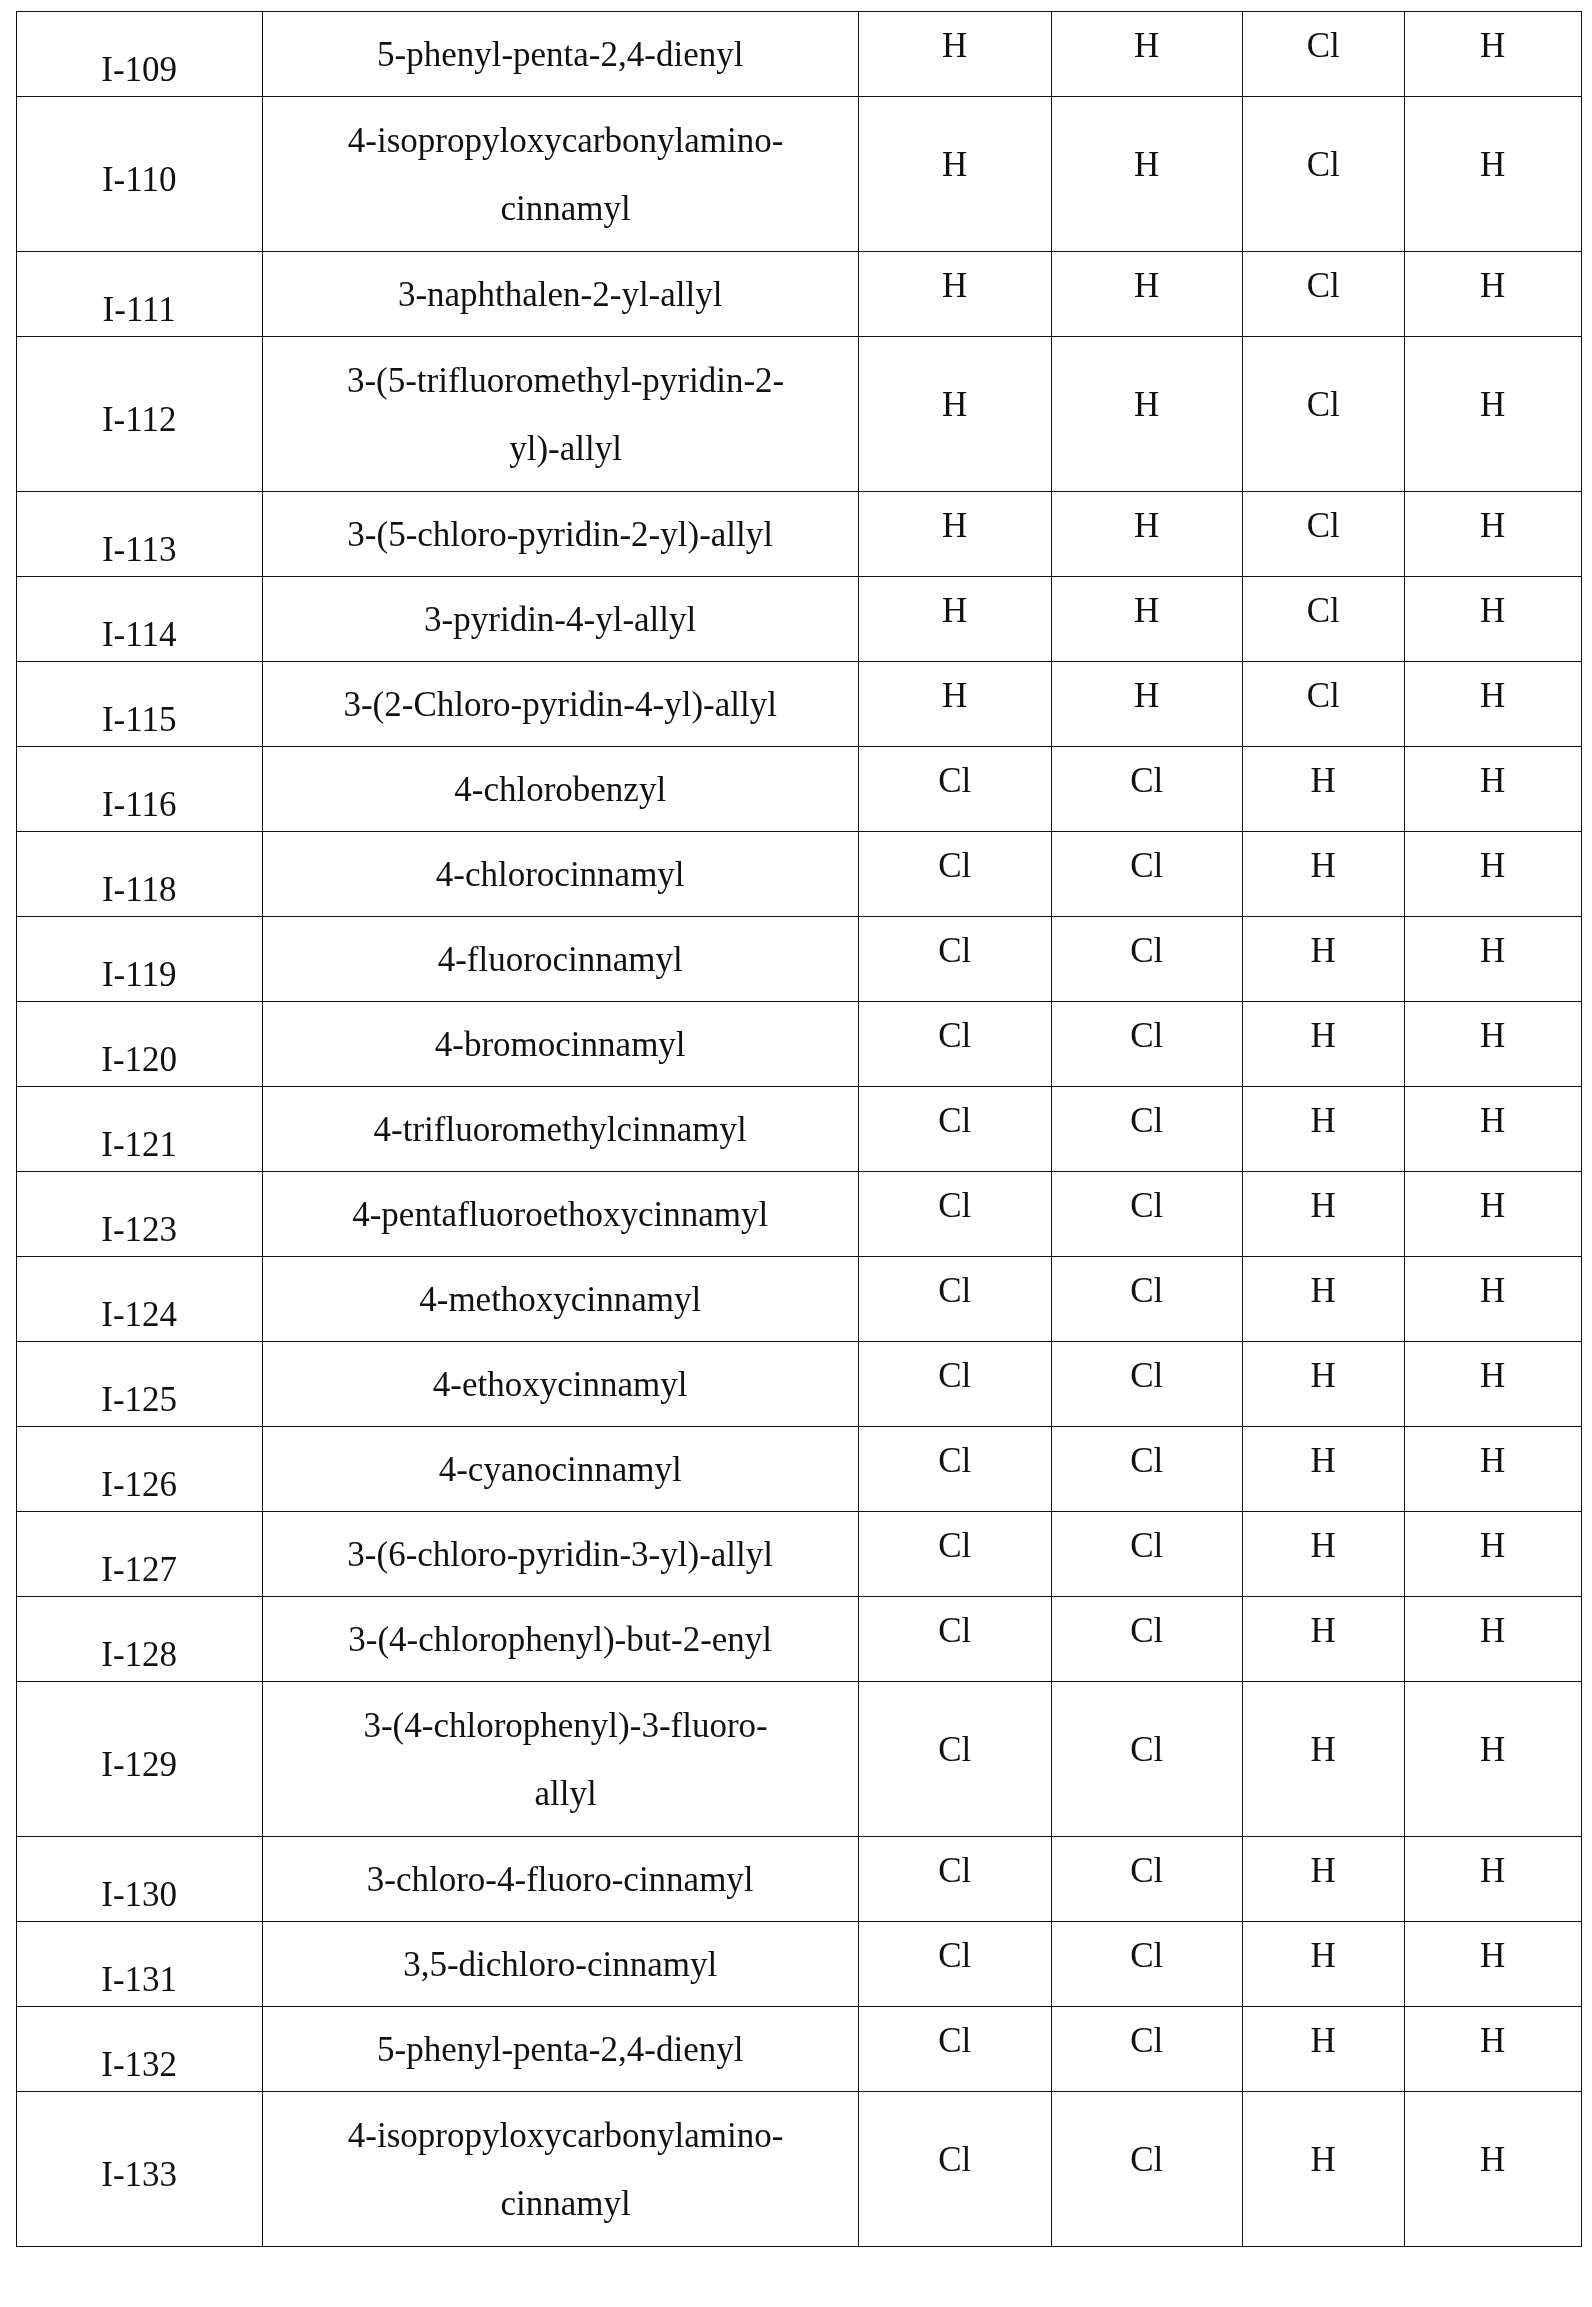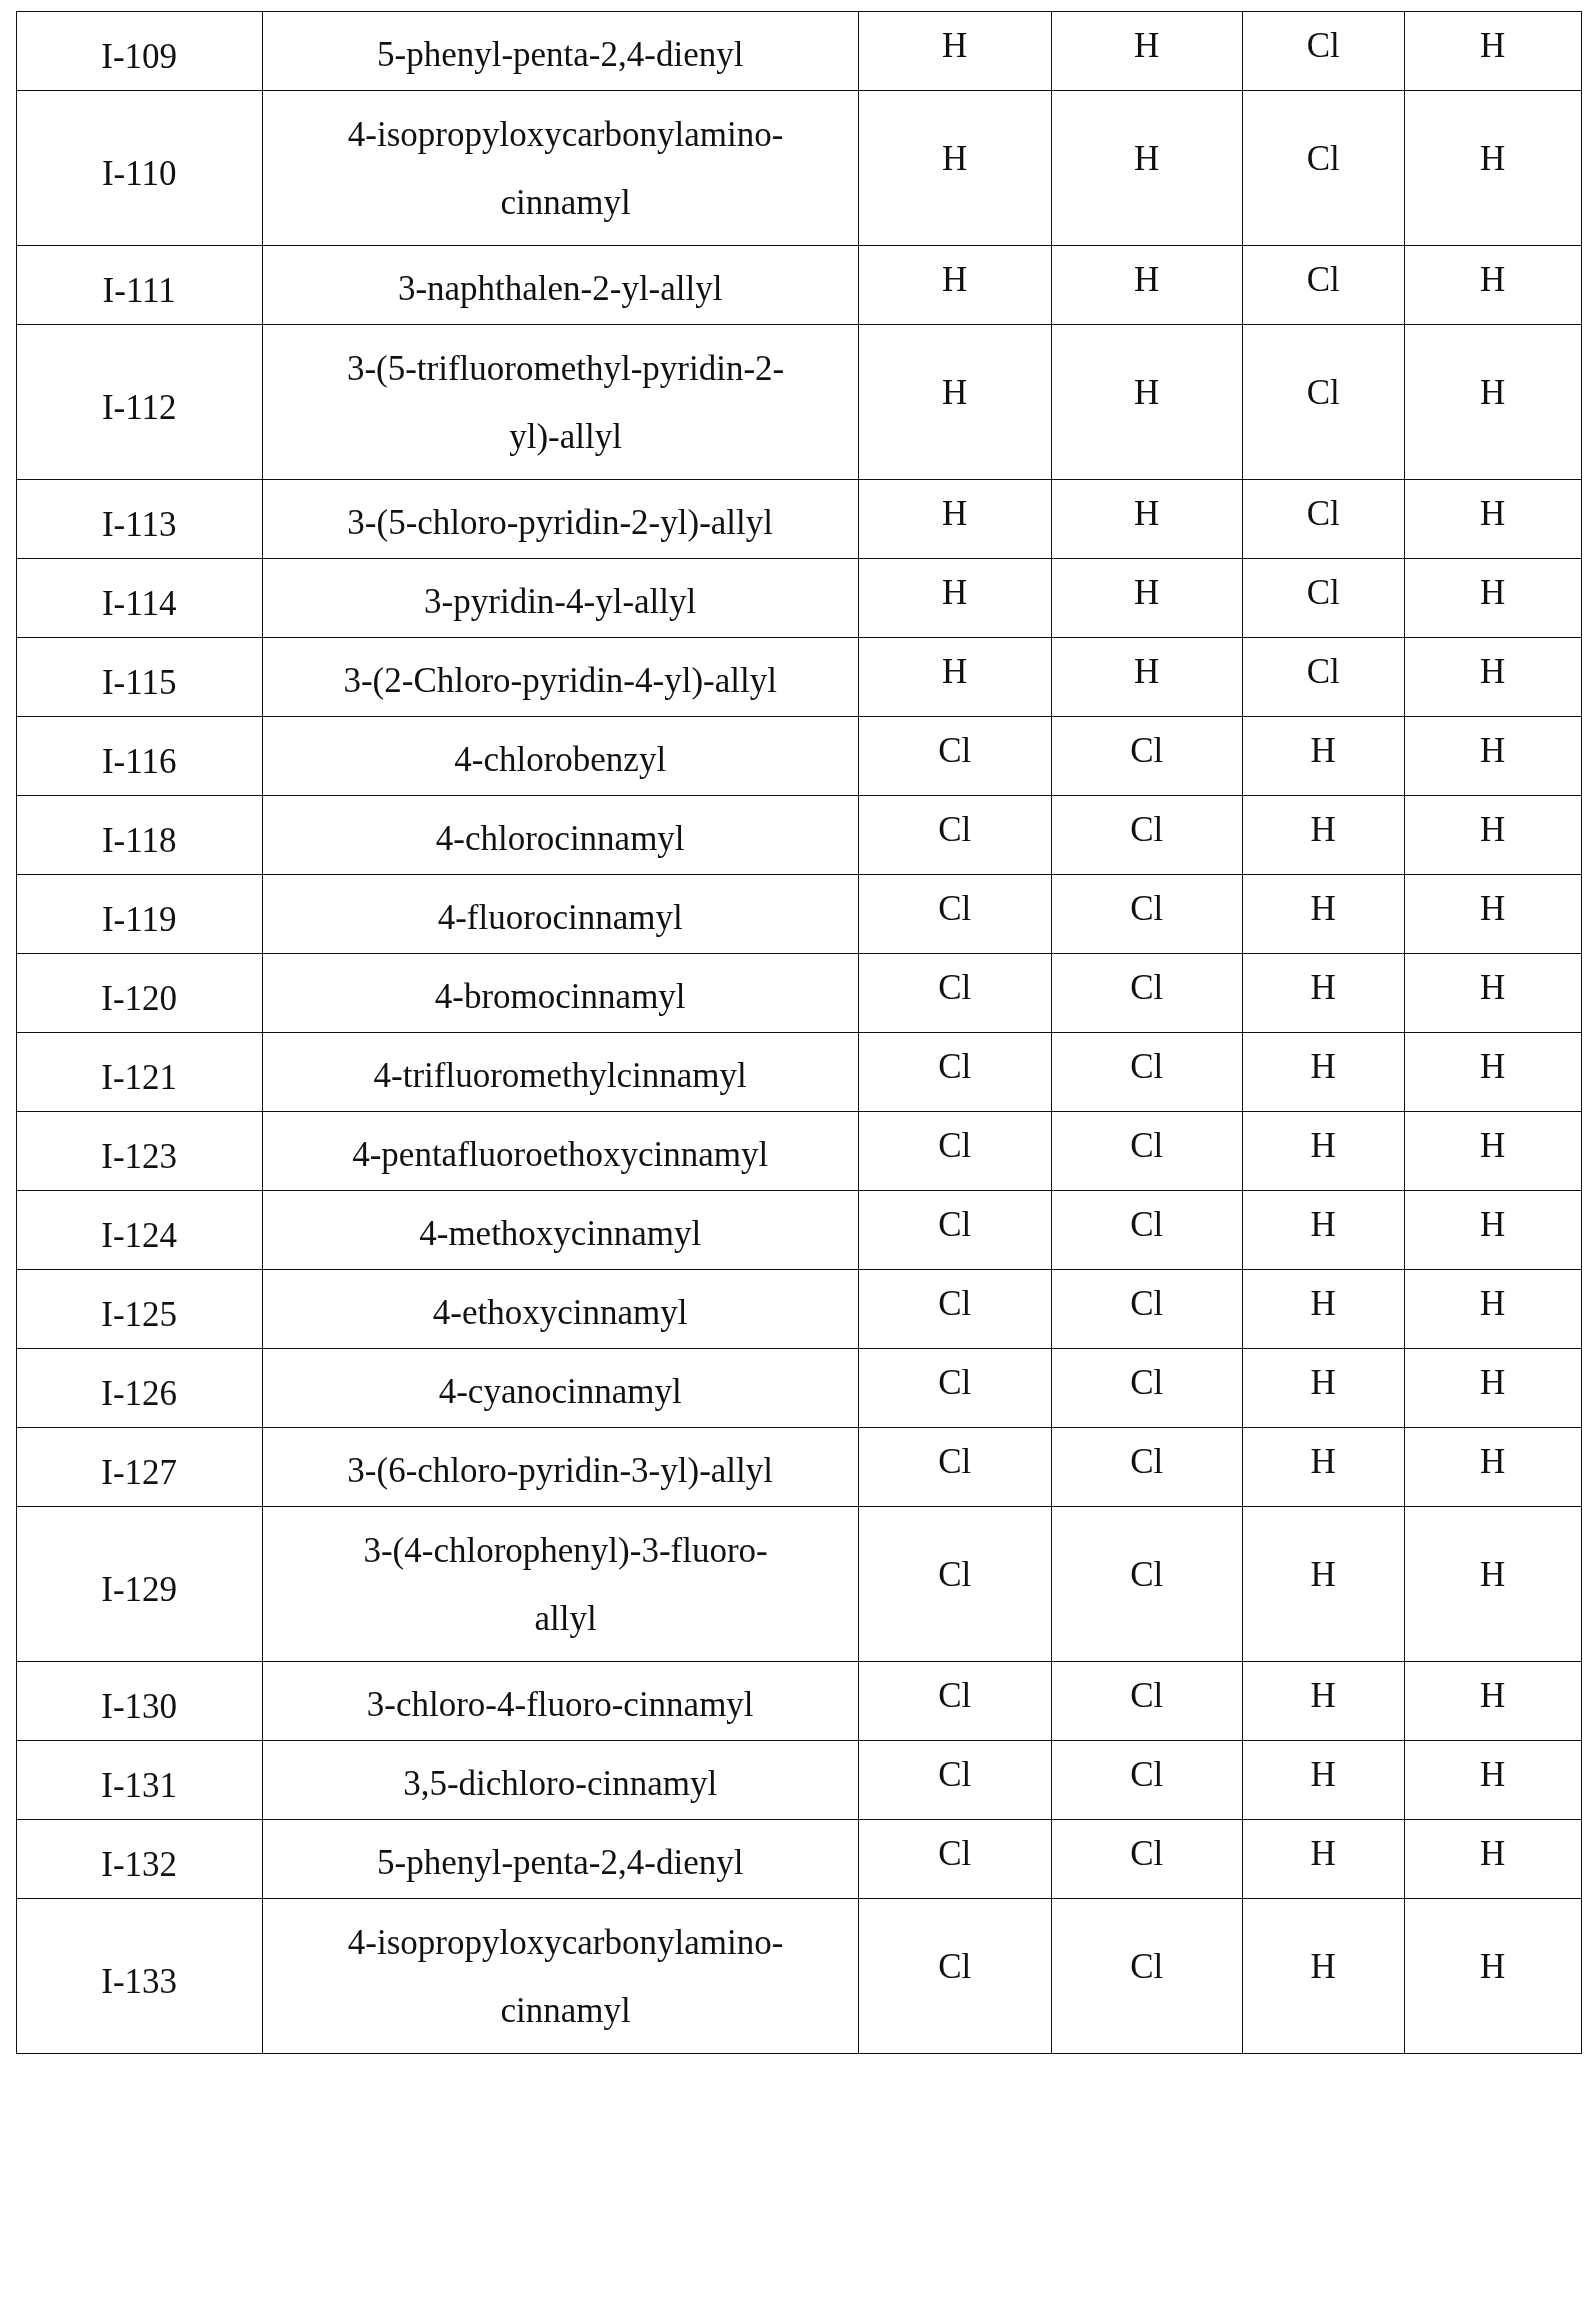--- a/index.html
+++ b/index.html
@@ -37,21 +37,21 @@
   }
   table.compounds tr.single td { height: 79px; }
   table.compounds tr.double td { height: 155px; }
   table.compounds tr.double td.cell-id,
   table.compounds tr.double td.cell-r {
     vertical-align: middle;
     padding-top: 0;
   }
   table.compounds tr.double td.cell-r { padding-bottom: 17.5px; }
   table.compounds tr.double td.cell-id { padding-top: 12.2px; margin-top: 48px; }
-  table.compounds td.cell-id { padding-top: 19px; }
+  table.compounds td.cell-id { padding-top: 32px; }
   table.compounds td.cell-name { padding-top: 17px; }
   table.compounds tr.double td.cell-name { padding-top: 10.5px; line-height: 68px; padding-left: 16px; }
   col.c-id   { width: 246px; }
   col.c-name { width: 596px; }
   col.c-r1   { width: 193px; }
   col.c-r2   { width: 191px; }
   col.c-r3   { width: 162px; }
   col.c-r4   { width: 177px; }
   .name-line { display: block; }
 </style>
@@ -234,20 +234,30 @@
         <tr class="single">
     <td class="cell-id">I-127</td>
     <td class="cell-name">
             <span class="name-line">3-(6-chloro-pyridin-3-yl)-allyl</span>
           </td>
     <td class="cell-r">Cl</td>
     <td class="cell-r">Cl</td>
     <td class="cell-r">H</td>
     <td class="cell-r">H</td>
   </tr>
+        <tr class="single">
+    <td class="cell-id">I-128</td>
+    <td class="cell-name">
+            <span class="name-line">3-(4-chlorophenyl)-but-2-enyl</span>
+          </td>
+    <td class="cell-r">Cl</td>
+    <td class="cell-r">Cl</td>
+    <td class="cell-r">H</td>
+    <td class="cell-r">H</td>
+  </tr>
         <tr class="double">
     <td class="cell-id">I-129</td>
     <td class="cell-name">
             <span class="name-line">3-(4-chlorophenyl)-3-fluoro-</span>
             <span class="name-line">allyl</span>
           </td>
     <td class="cell-r">Cl</td>
     <td class="cell-r">Cl</td>
     <td class="cell-r">H</td>
     <td class="cell-r">H</td>

